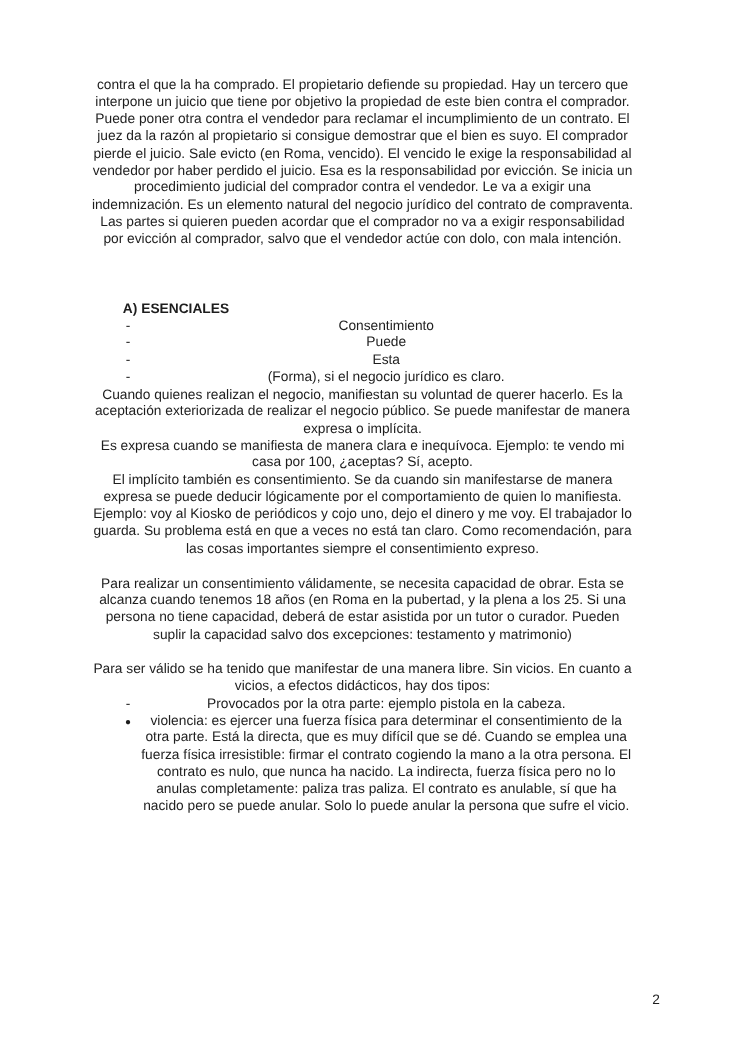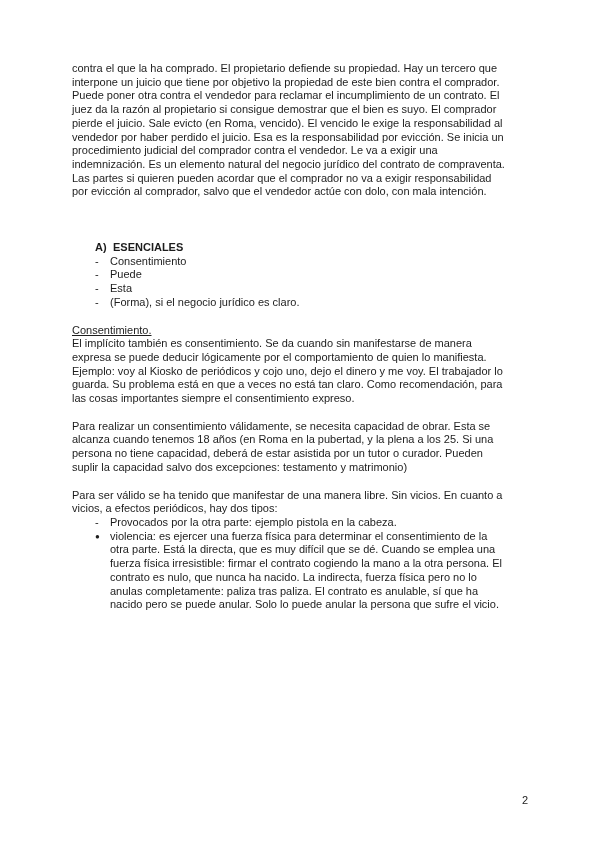--- a/index.html
+++ b/index.html
@@ -12,20 +12,21 @@
     width: 600px;
     height: 848px;
     box-sizing: border-box;
     padding: 62px 92px 0 72px;
     background: #ffffff;
     font-family: "Liberation Sans", "DejaVu Sans", sans-serif;
     font-size: 11px;
     line-height: 13.7px;
     color: #1d1d1d;
     overflow: hidden;
+    text-align: center;
   }
   p { margin: 0; }
   .mt1 { margin-top: 14px; }
   .mt1b { margin-top: 16px; }
   .heading-a {
     display: flex;
     font-weight: bold;
     margin-top: 42px;
     padding-left: 23px;
   }
@@ -81,27 +82,28 @@
     <div class="li">
       <span class="marker">-</span>
       <span class="li-text">Esta</span>
     </div>
     <div class="li">
       <span class="marker">-</span>
       <span class="li-text">(Forma), si el negocio jurídico es claro.</span>
     </div>
   </div>
 
-  <p class="u mt1">Consentimiento.</p>
 
+  <p>Cuando quienes realizan el negocio, manifiestan su voluntad de querer hacerlo. Es la aceptación exteriorizada de realizar el negocio público. Se puede manifestar de manera expresa o implícita.</p>
+  <p>Es expresa cuando se manifiesta de manera clara e inequívoca. Ejemplo: te vendo mi casa por 100, ¿aceptas? Sí, acepto.</p>
   <p>El implícito también es consentimiento. Se da cuando sin manifestarse de manera expresa se puede deducir lógicamente por el comportamiento de quien lo manifiesta. Ejemplo: voy al Kiosko de periódicos y cojo uno, dejo el dinero y me voy. El trabajador lo guarda. Su problema está en que a veces no está tan claro. Como recomendación, para las cosas importantes siempre el consentimiento expreso.</p>
 
   <p class="mt1">Para realizar un consentimiento válidamente, se necesita capacidad de obrar. Esta se alcanza cuando tenemos 18 años (en Roma en la pubertad, y la plena a los 25. Si una persona no tiene capacidad, deberá de estar asistida por un tutor o curador. Pueden suplir la capacidad salvo dos excepciones: testamento y matrimonio)</p>
 
-  <p class="mt1">Para ser válido se ha tenido que manifestar de una manera libre. Sin vicios. En cuanto a vicios, a efectos periódicos, hay dos tipos:</p>
+  <p class="mt1">Para ser válido se ha tenido que manifestar de una manera libre. Sin vicios. En cuanto a vicios, a efectos didácticos, hay dos tipos:</p>
 
   <div class="list mt1b">
     <div class="li">
       <span class="marker">-</span>
       <span class="li-text">Provocados por la otra parte: ejemplo pistola en la cabeza.</span>
     </div>
     <div class="li">
       <span class="marker bullet">●</span>
       <span class="li-text">violencia:  es ejercer una fuerza física para determinar el consentimiento de la otra parte. Está la directa, que es muy difícil que se dé. Cuando se emplea una fuerza física irresistible: firmar el contrato cogiendo la mano a la otra persona. El contrato es nulo, que nunca ha nacido. La indirecta, fuerza física pero no lo anulas completamente: paliza tras paliza. El contrato es anulable, sí que ha nacido pero se puede anular. Solo lo puede anular la persona que sufre el vicio.</span>
     </div>

